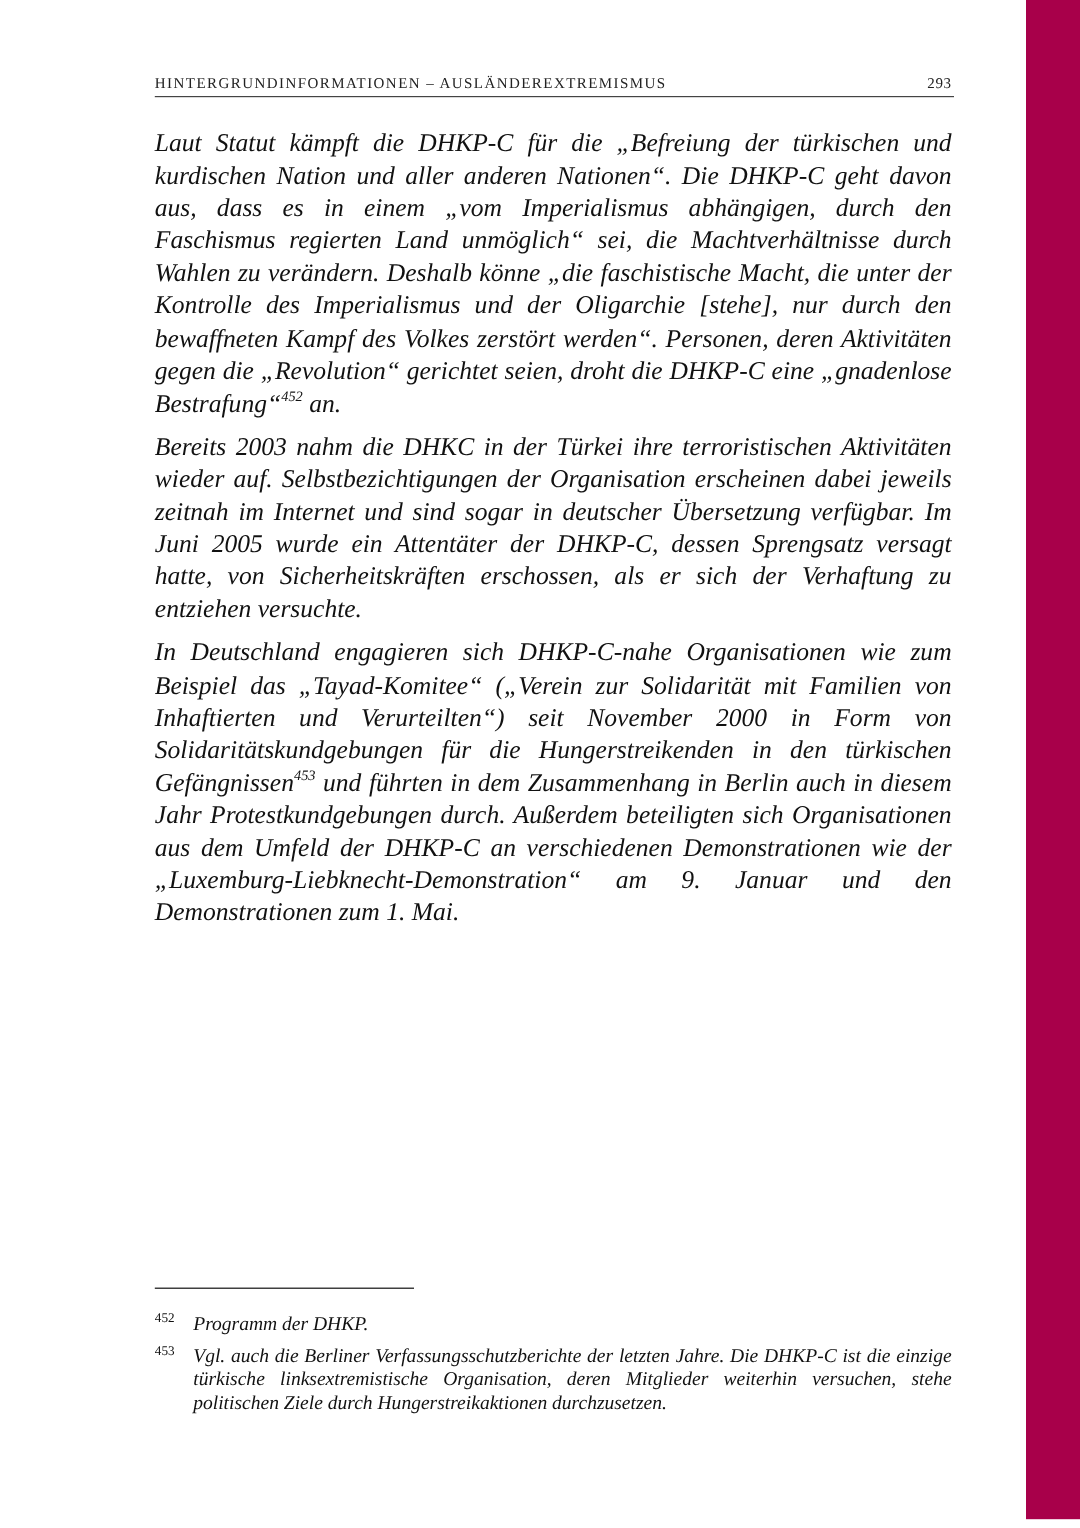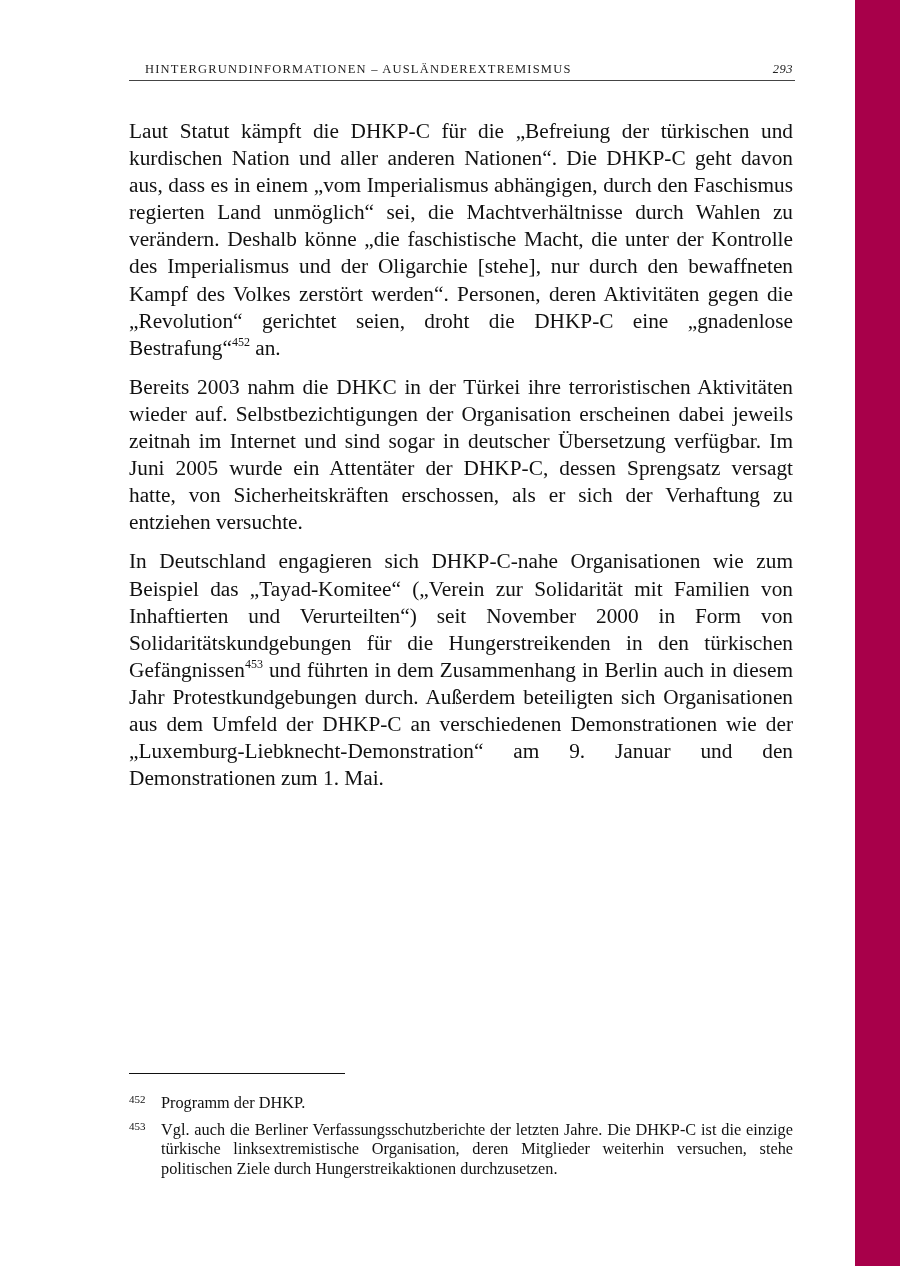--- a/index.html
+++ b/index.html
@@ -29,43 +29,43 @@
       top: 62px;
       width: 666px;
       height: 18px;
       border-bottom: 1px solid #444;
       font-size: 12.5px;
       letter-spacing: 1.2px;
       color: #222;
     }
     .header .title {
       position: absolute;
-      left: 16px;
+      left: 0;
       top: 0;
       text-align: right;
     }
     .header .page-number {
       position: absolute;
       right: 2px;
       top: 0;
       letter-spacing: 0.5px;
-      font-style: italic;
     }
     .body-text {
       position: absolute;
       left: 129px;
       top: 106px;
       width: 664px;
       font-size: 21.3px;
       line-height: 27.1px;
       text-align: justify;
     }
     .body-text p {
-      margin: 12px 0 9px 0;
+      margin: 0 0 9px 0;
       hyphens: manual;
+      font-style: italic;
     }
     sup {
       font-size: 12px;
       line-height: 0;
       vertical-align: 0;
       position: relative;
       top: -9px;
     }
     .footnote-rule {
       position: absolute;
@@ -89,20 +89,21 @@
     .footnote .fn-num {
       width: 32px;
       flex: 0 0 32px;
       font-size: 11px;
       position: relative;
       top: -3px;
     }
     .footnote .fn-text {
       flex: 1;
       text-align: justify;
+      font-style: italic;
     }
   </style>
 </head>
 <body>
 
 <div class="side-bar"></div>
 
 <div class="header">
   <span class="title">HINTERGRUNDINFORMATIONEN – AUSLÄNDEREXTREMISMUS</span>
   <span class="page-number">293</span>

